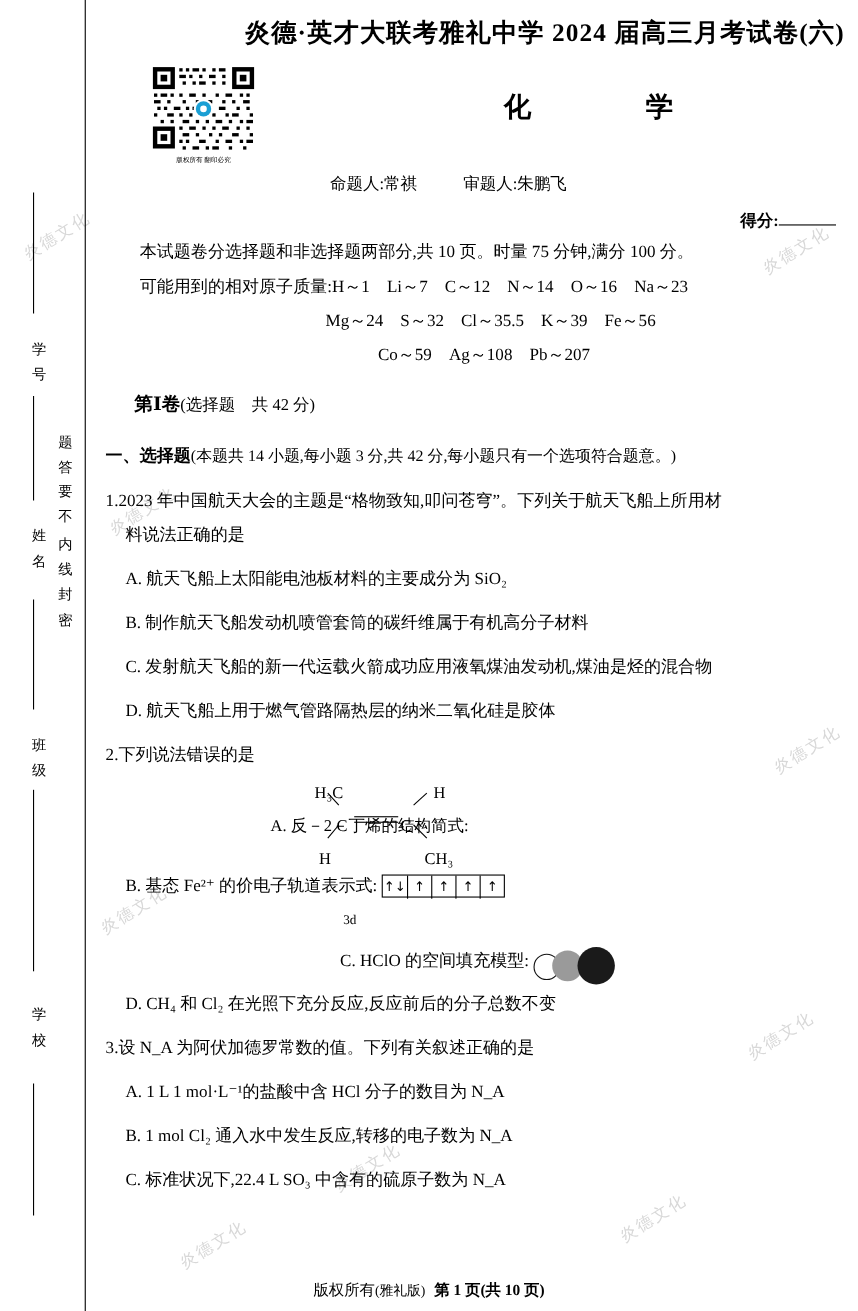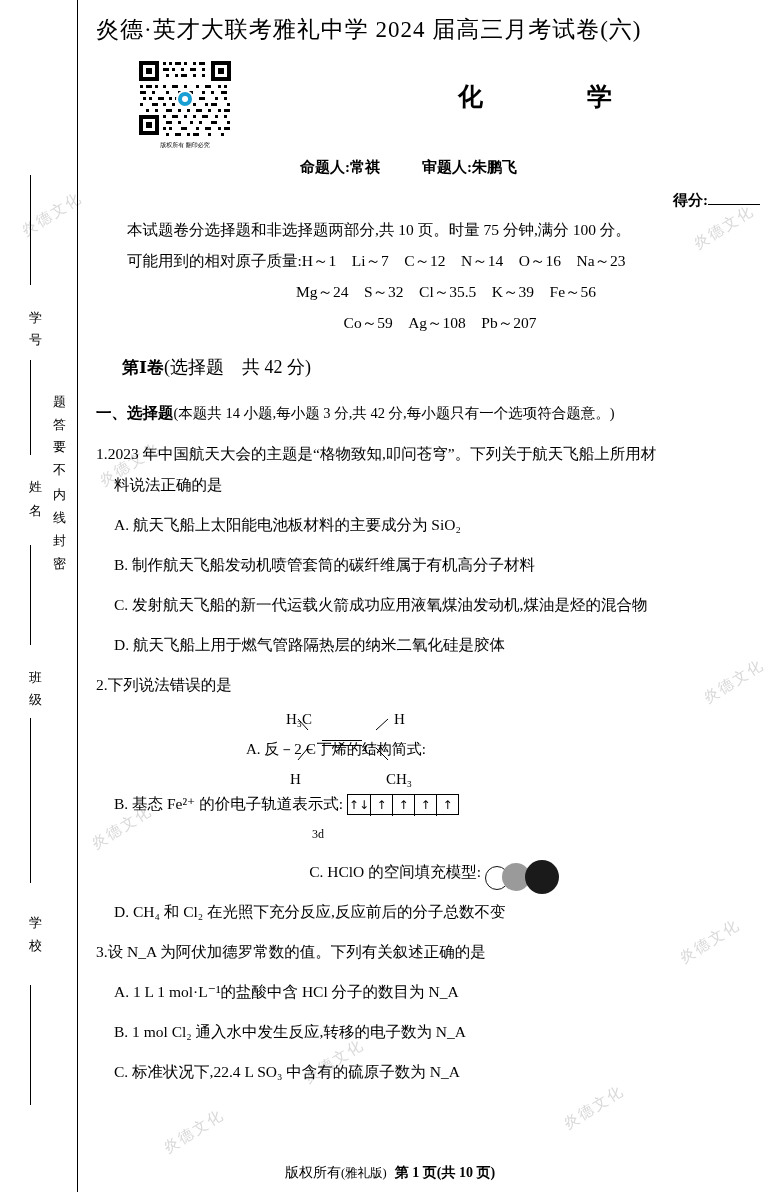--- a/index.html
+++ b/index.html
@@ -50,40 +50,40 @@
     left: 30px;
     width: 1px;
     background: #000;
   }
 
   
   .doc-title {
     position: absolute;
     left: 96px; top: 14px;
     width: 672px;
-    text-align: left;
+    text-align: right;
     font-size: 23px;
-    font-weight: normal;
+    font-weight: bold;
     letter-spacing: 1px;
     font-family: "Liberation Serif", serif;
   }
   .subject {
     position: absolute;
     left: 300px; top: 80px;
     width: 330px;
     text-align: right;
     font-size: 25px;
     font-weight: bold;
     letter-spacing: 18px;
   }
   .authors {
     position: absolute;
     left: 300px; top: 158px;
     font-size: 15px;
-    font-weight: bold;
+    font-weight: normal;
   }
   .authors .gap { display:inline-block; width: 42px; }
   .score {
     position: absolute;
     right: 20px; top: 191px;
     font-size: 15px;
     font-weight: bold;
   }
   .score .ul {
     display: inline-block;
@@ -118,21 +118,21 @@
   }
   .p { margin: 0; }
   .indent { text-indent: 2em; }
   .center { text-align: center; }
   .sec-vol {
     margin-top: 14px;
     margin-left: 26px;
     font-size: 15.5px;
   }
   .sec-vol b { font-size: 17px; }
-  .sec-vol .sm { font-size: 18px; margin-top: 36px; }
+  .sec-vol .sm { font-size: 15px; margin-top: 36px; }
   .q-head { margin-top: 14px; font-size: 15.5px; }
   .q-head b { font-weight: bold; }
   .q-head .sm { font-size: 14.5px; }
   .q { margin-top: 9px; }
   .opt { margin-top: 9px; margin-left: 18px; }
   .ml { margin-left: 18px; font-family: Liberation Serif, serif; }
 
   
   .mol {
     position: relative;

